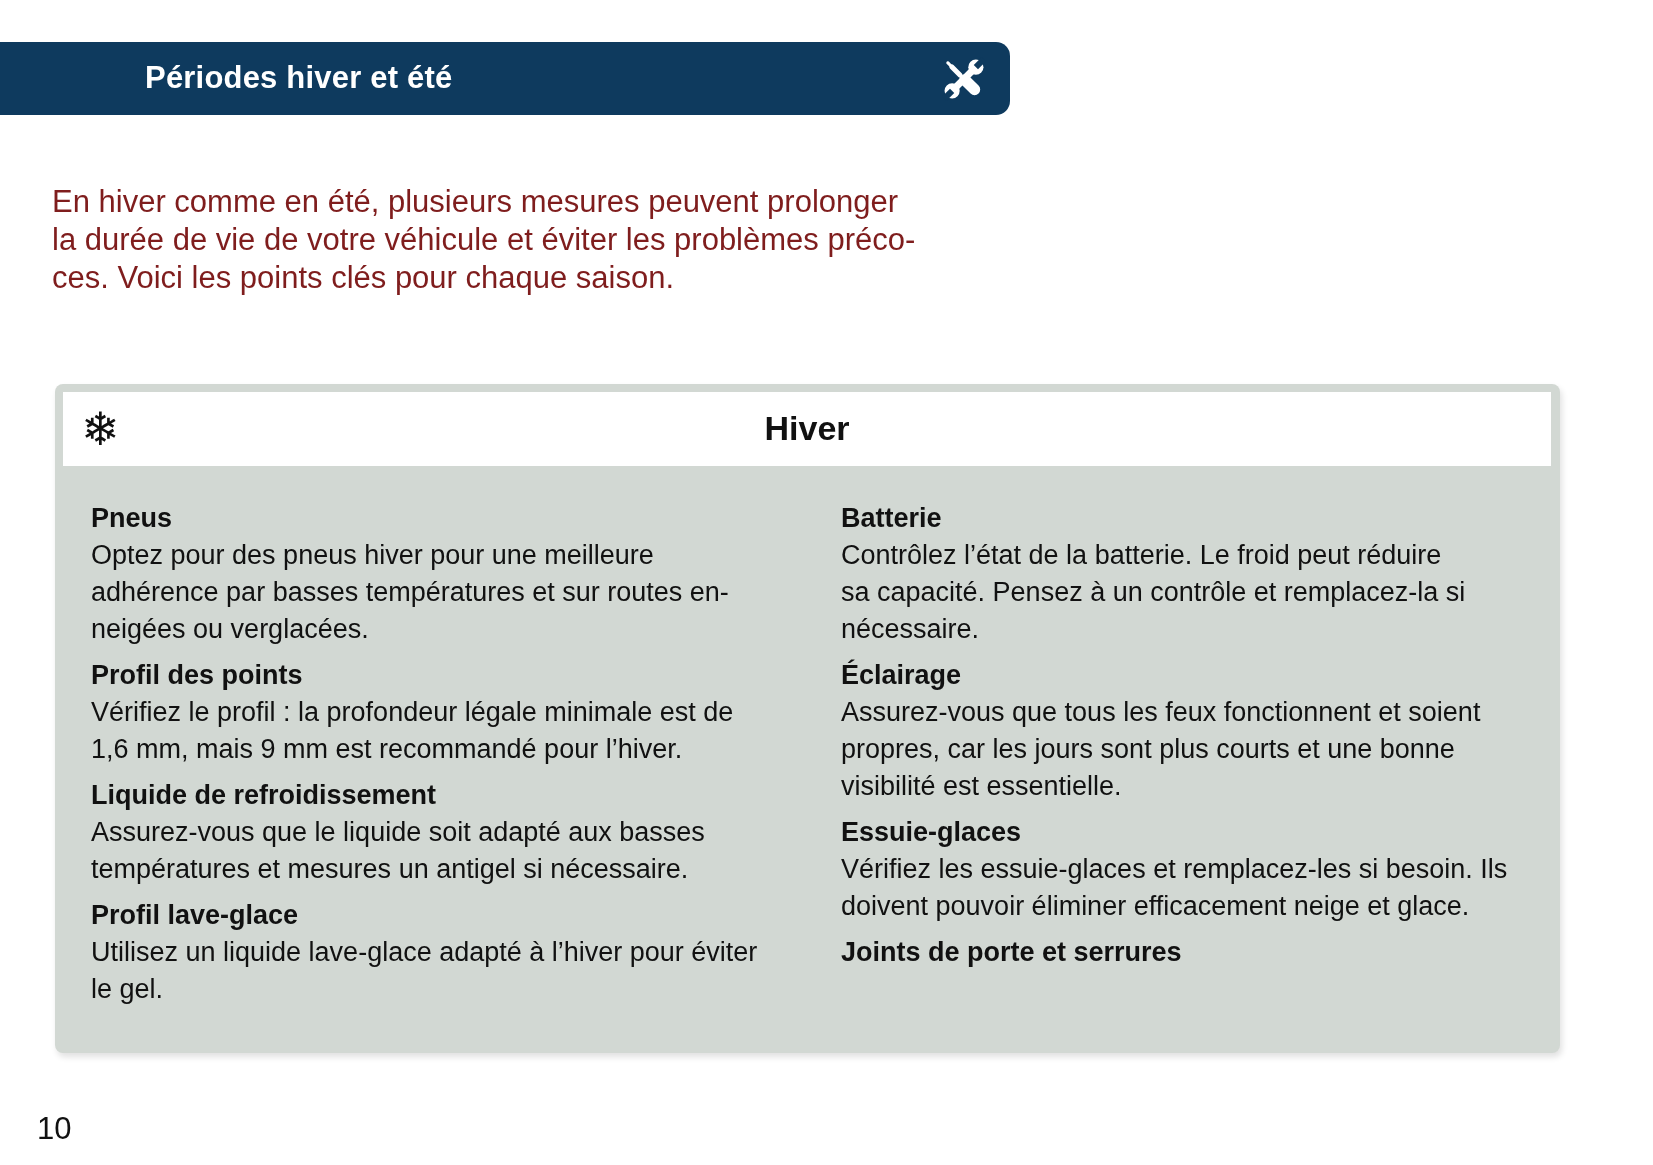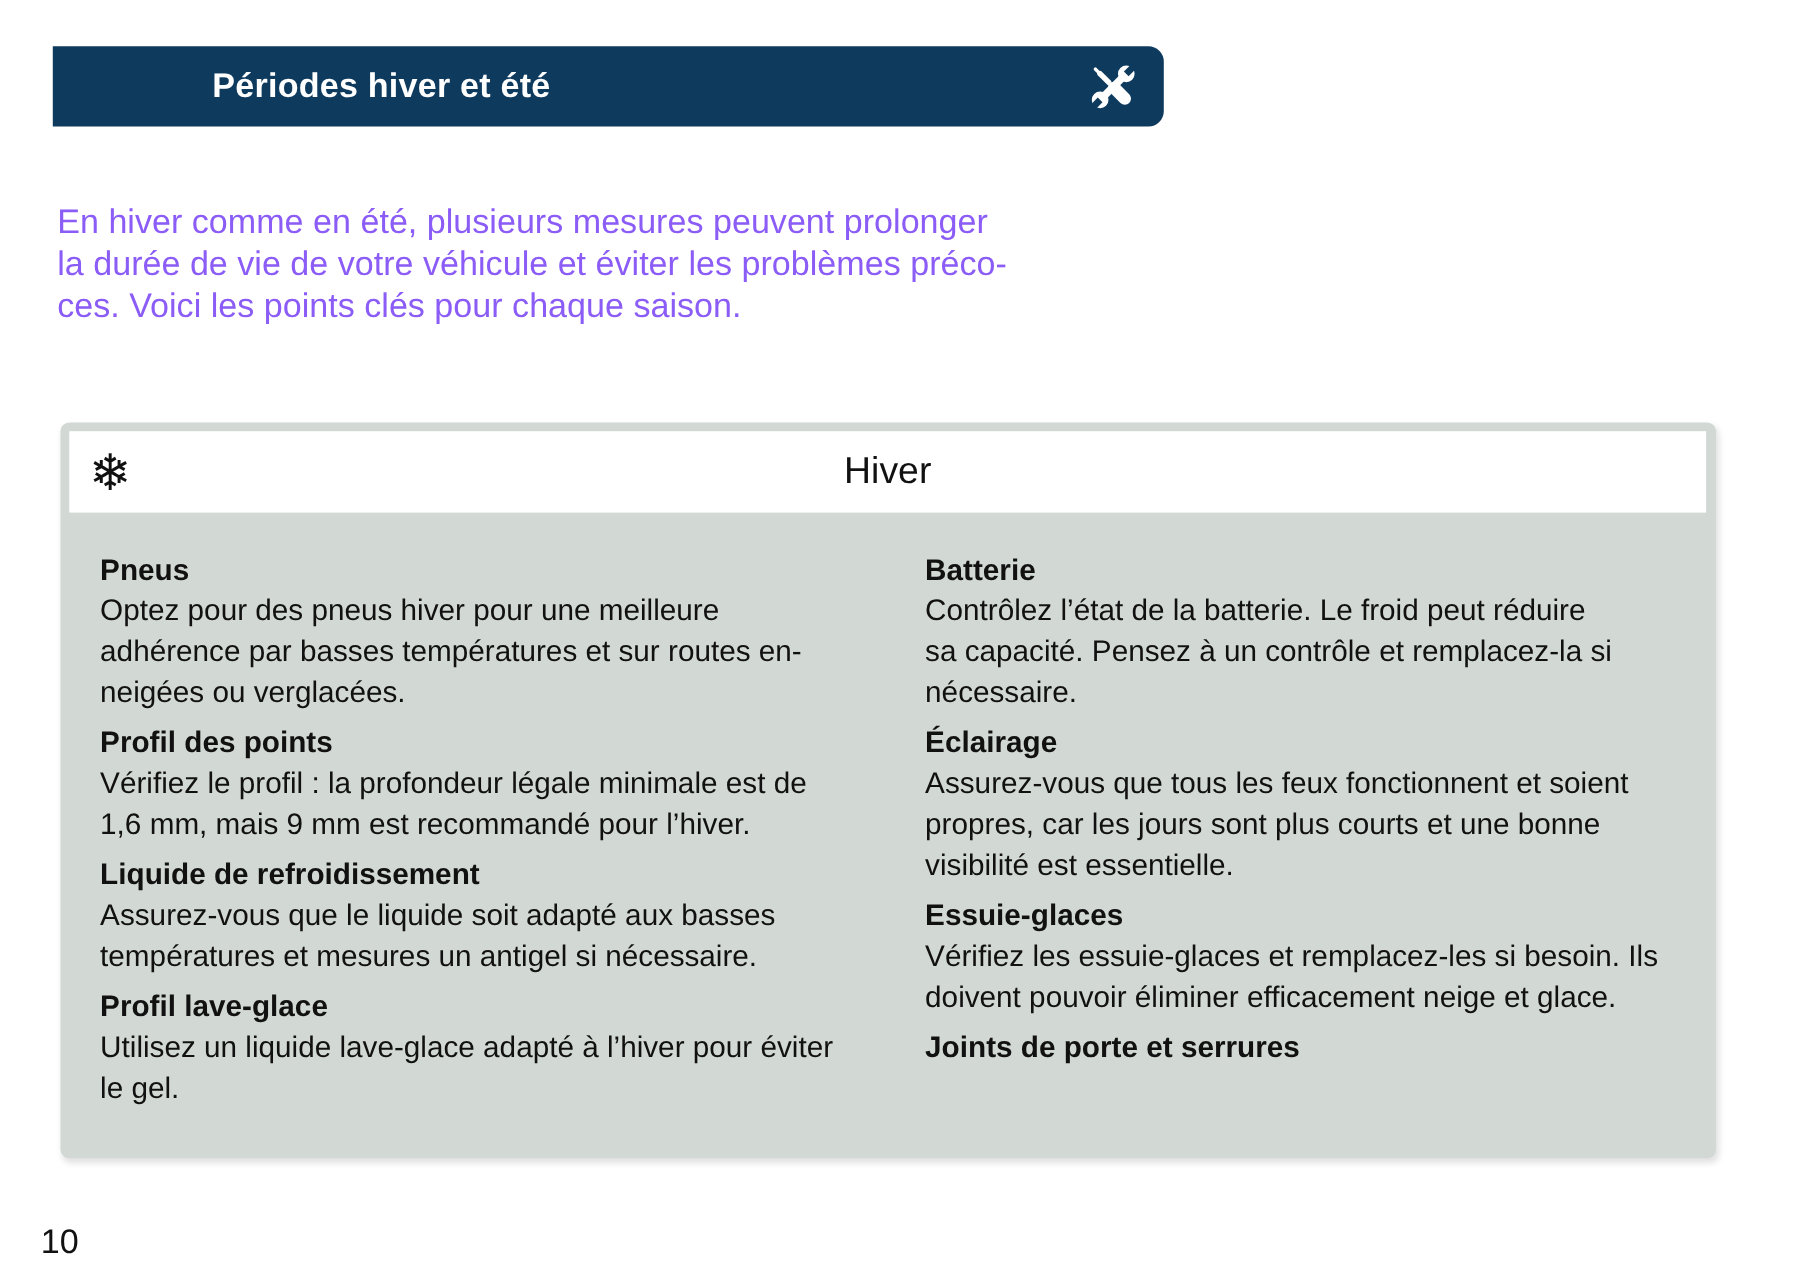--- a/index.html
+++ b/index.html
@@ -15,21 +15,20 @@
 
   
   .header-bar {
     position: absolute;
     left: 0;
     top: 42px;
     width: 1010px;
     height: 73px;
     background: #0e3a5e;
     border-radius: 0 14px 14px 0;
-    margin-left: 48px;
   }
   .header-title {
     position: absolute;
     left: 145px;
     top: 50%;
     transform: translateY(-52%);
     color: #ffffff;
     font-size: 31px;
     font-weight: 700;
     letter-spacing: 0.2px;
@@ -45,21 +44,21 @@
   }
 
   
   .intro {
     position: absolute;
     left: 52px;
     top: 183px;
     font-size: 31px;
     line-height: 38px;
     white-space: pre;
-    color: #8b5cf6;
+    color: #7f1d1d;
   }
 
   
   .season-box {
     position: absolute;
     left: 55px;
     top: 384px;
     width: 1505px;
     height: 669px;
     background: #d2d8d3;
@@ -85,21 +84,21 @@
     font-family: "DejaVu Sans", "Liberation Sans", sans-serif;
   }
   .season-title {
     position: absolute;
     left: 0;
     width: 100%;
     top: 50%;
     transform: translateY(-52%);
     text-align: center;
     font-size: 34px;
-    font-weight: 400;
+    font-weight: 700;
   }
   .season-columns {
     position: absolute;
     left: 36px;
     top: 116px;
     display: flex;
     gap: 78px;
   }
   .season-col { width: 672px; }
   .tip-item {

